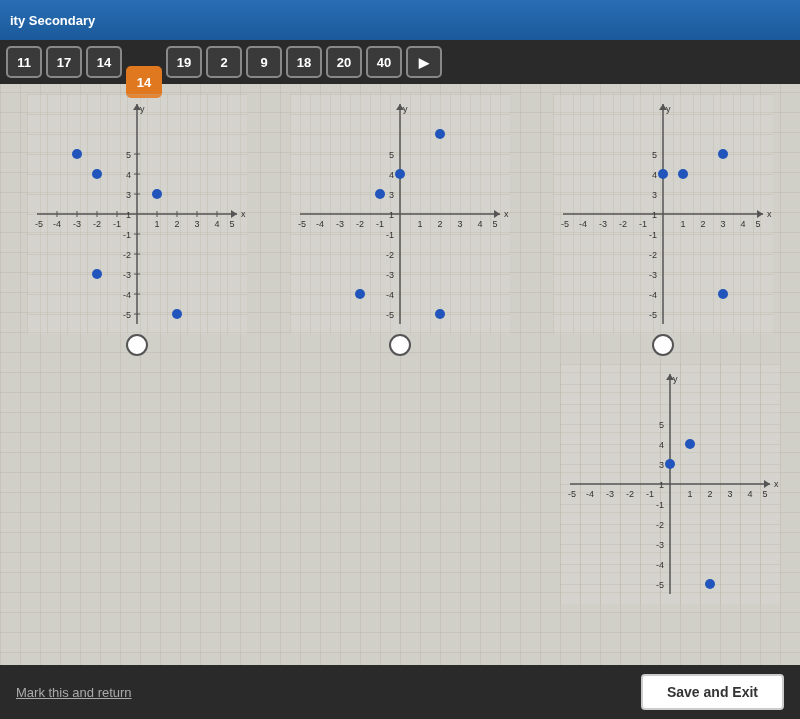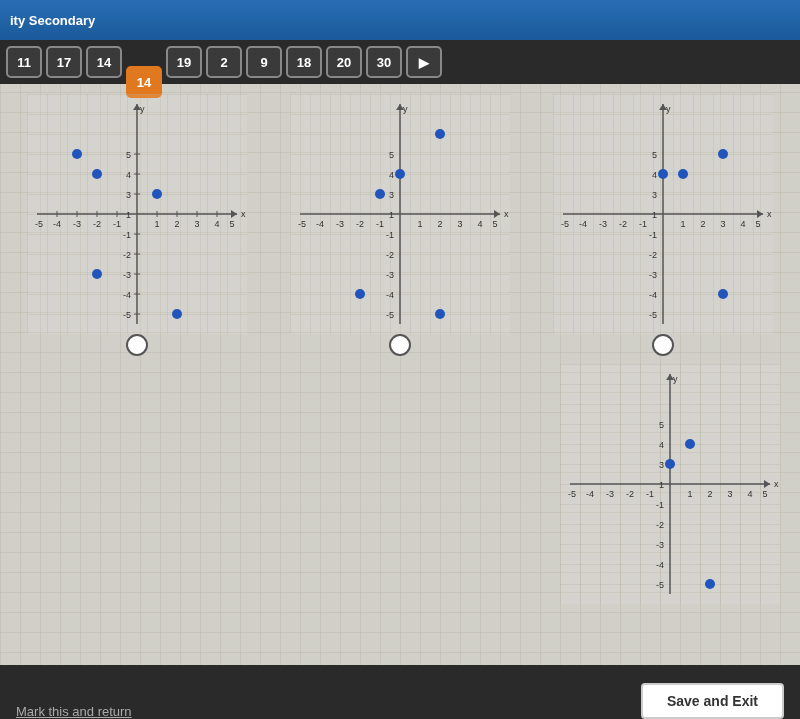--- a/index.html
+++ b/index.html
@@ -90,21 +90,21 @@
     svg.graph {
       width: 220px;
       height: 240px;
     }
 
     
     .bottom-bar {
       background: #2a2a2a;
       height: 54px;
       display: flex;
-      align-items: flex-end;
+      align-items: center;
       justify-content: space-between;
       padding: 0 16px;
       position: absolute;
       bottom: 0;
       width: 800px;
     }
 
     .mark-return {
       color: #aaa;
       font-size: 13px;
@@ -164,21 +164,21 @@
 <div class="nav-bar">
   <div class="nav-btn">11</div>
   <div class="nav-btn">17</div>
   <div class="nav-btn">14</div>
   <div class="nav-btn active">14</div>
   <div class="nav-btn">19</div>
   <div class="nav-btn">2</div>
   <div class="nav-btn">9</div>
   <div class="nav-btn">18</div>
   <div class="nav-btn">20</div>
-  <div class="nav-btn">30</div>
+  <div class="nav-btn">40</div>
   <div class="nav-btn arrow">▶</div>
 </div>
 
 <div class="main-content">
 
   <div class="graphs-row">
 
     <div class="graph-radio-group">
       <svg class="graph" viewBox="0 0 220 240">
 

